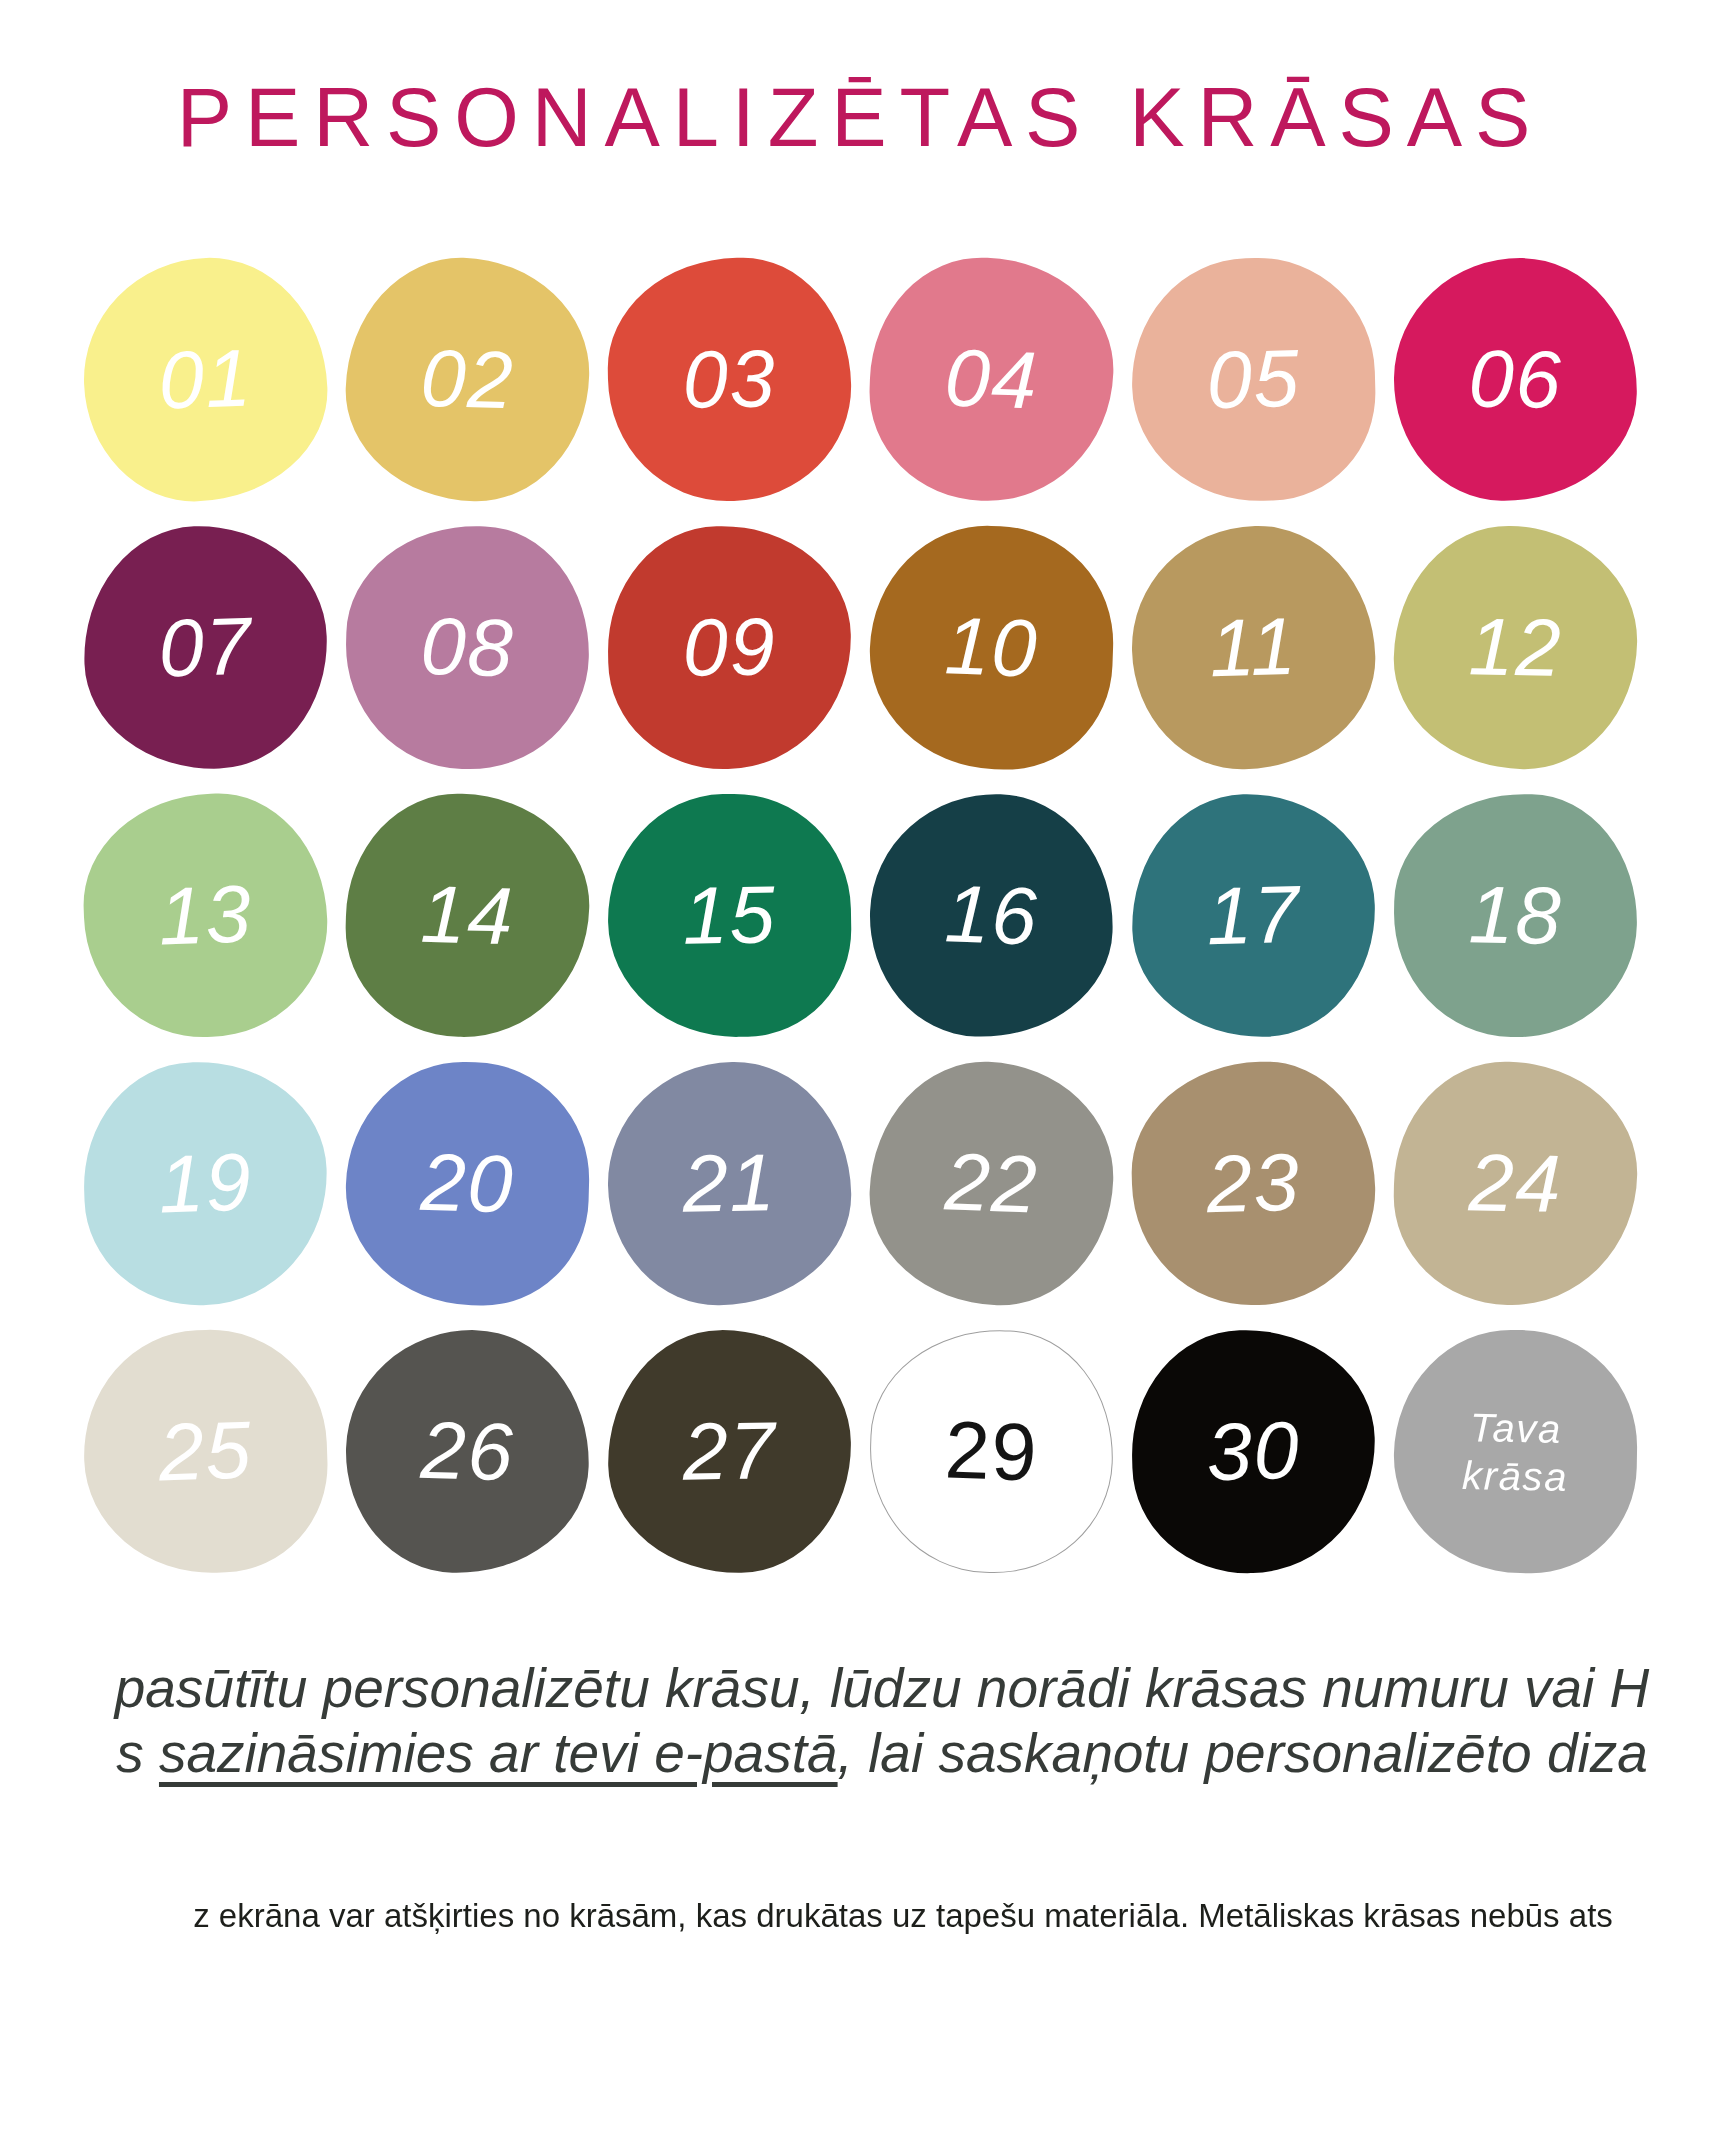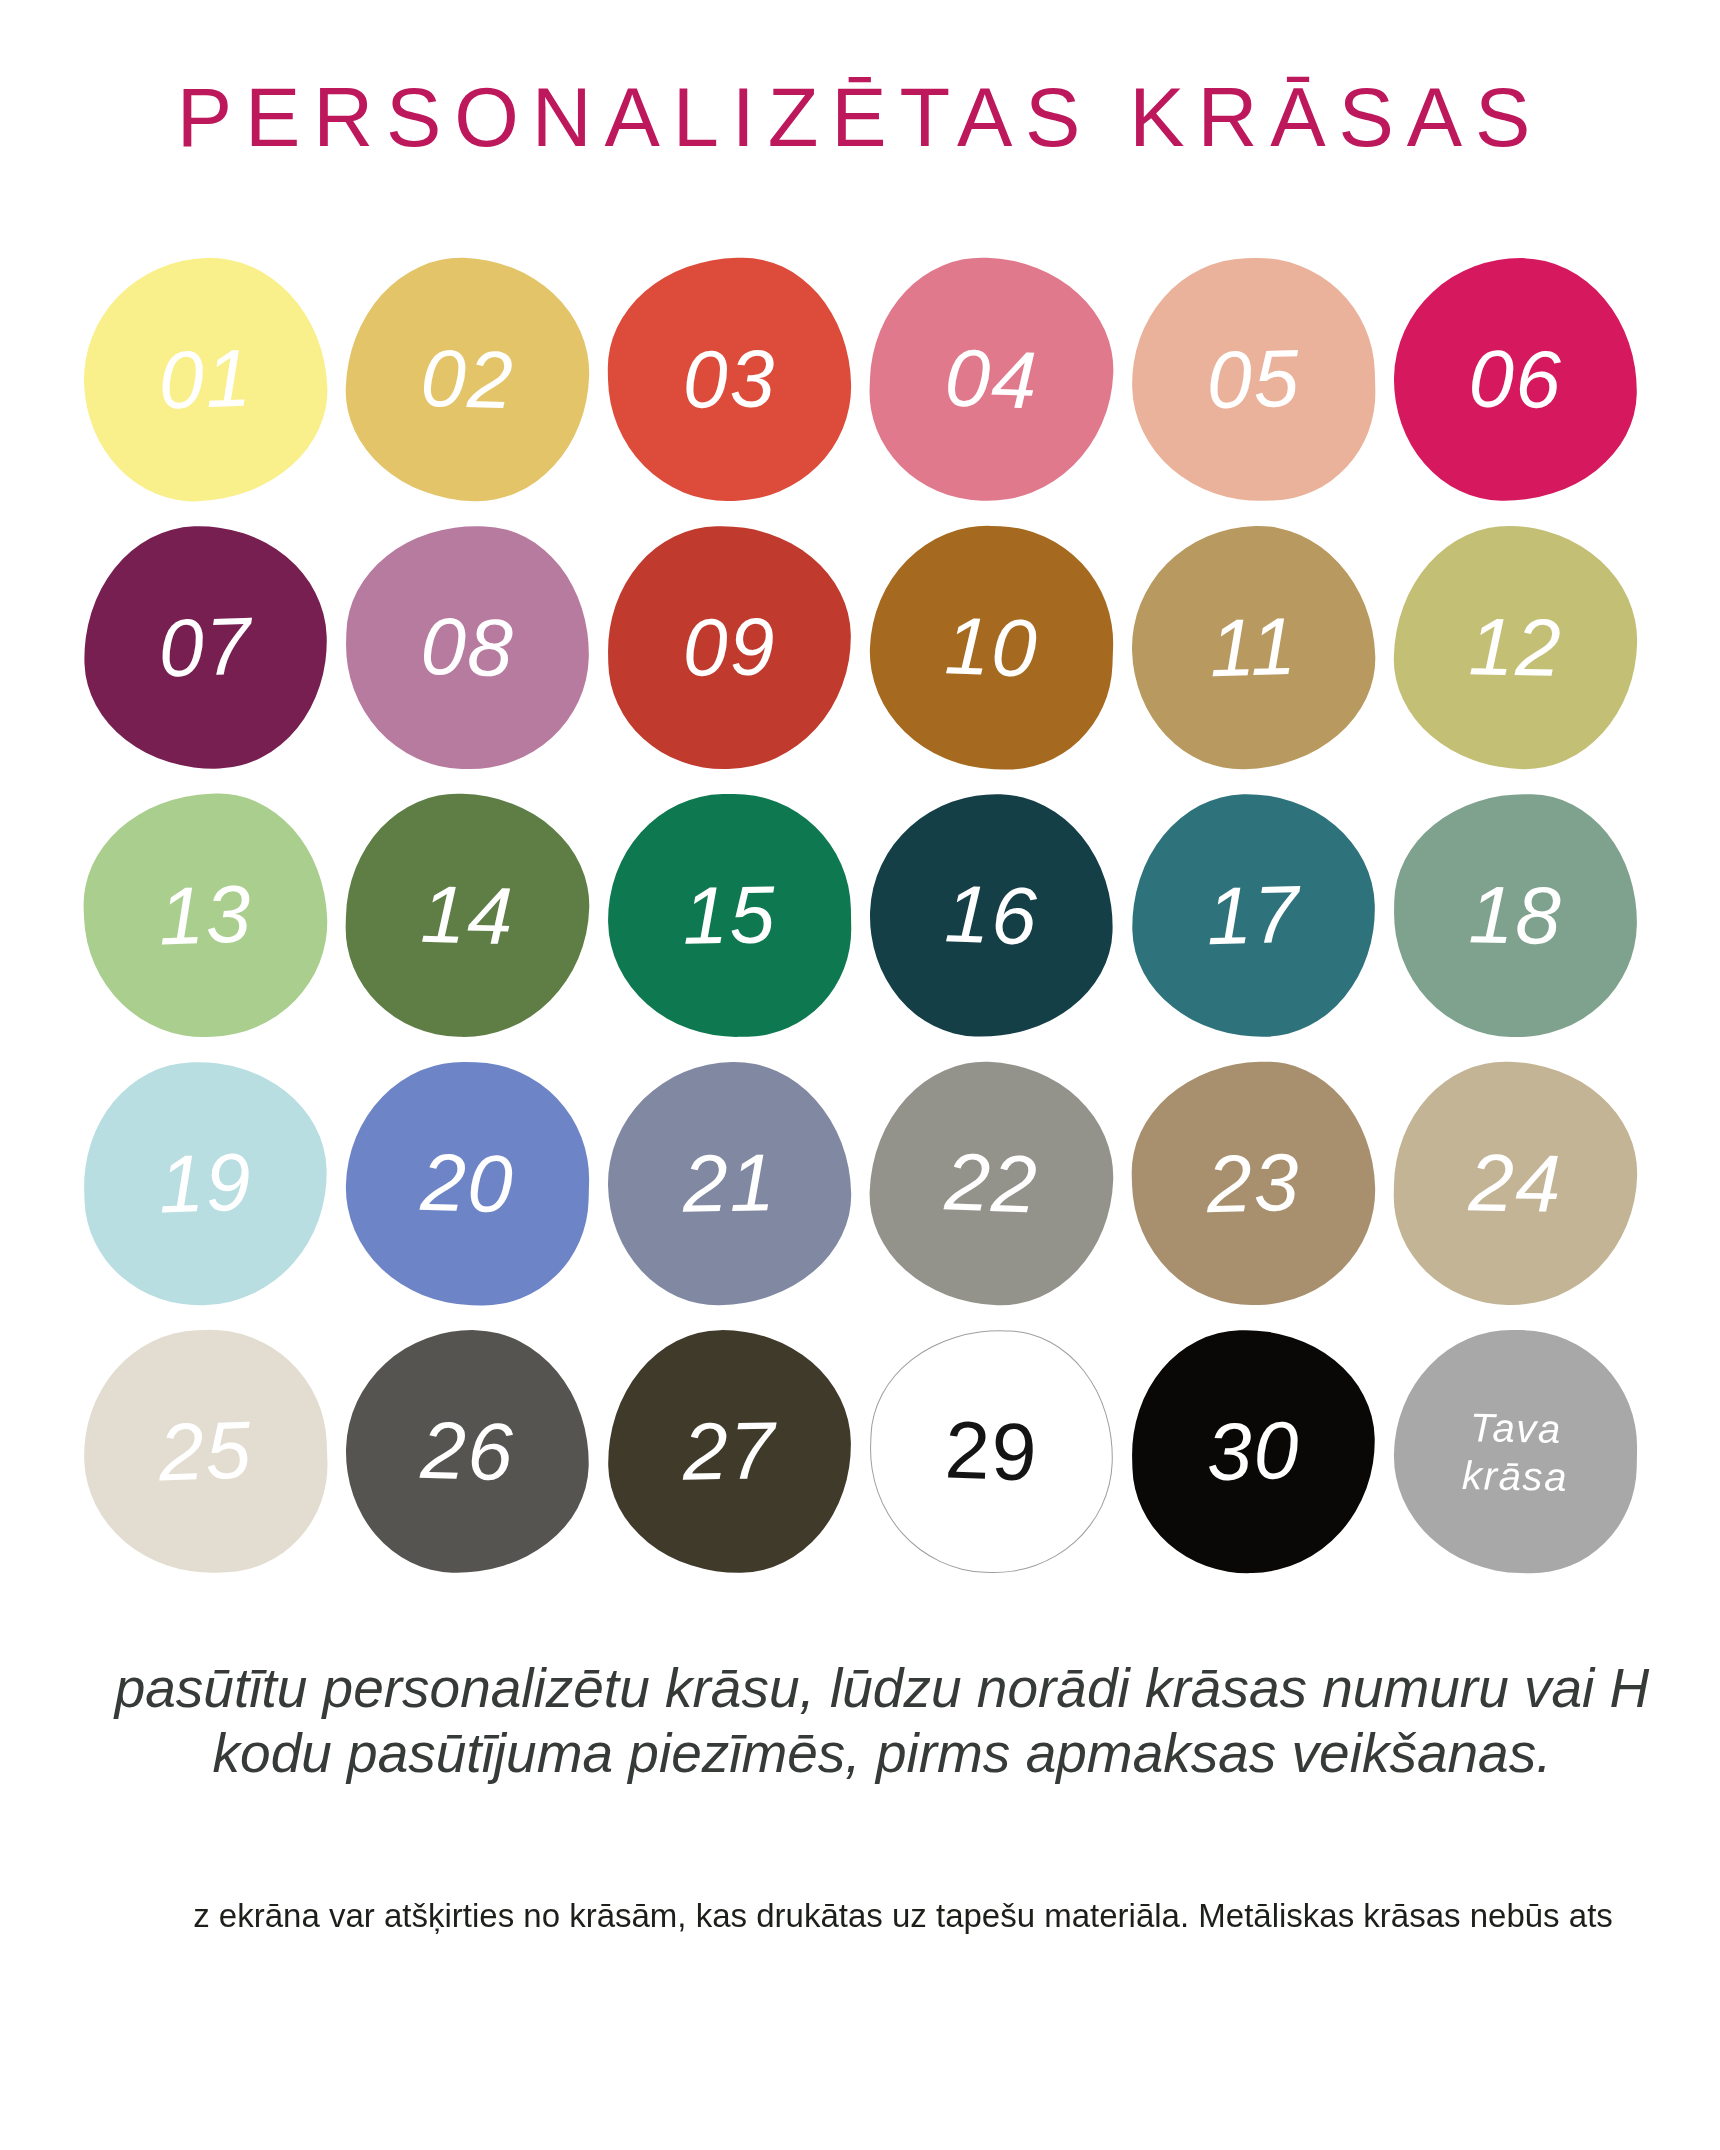--- a/index.html
+++ b/index.html
@@ -168,19 +168,19 @@
       <span>30</span>
     </div>
     <div class="swatch" style="background: rgb(168, 168, 168); color: rgb(255, 255, 255); border-radius: 50% 50% 45% 55% / 54% 50% 46%; transform: rotate(1deg);">
       <div class="custom-label">Tava</div>
       <div class="custom-label">krāsa</div>
     </div>
   </div>
 
 <div class="instructions">
   <div class="iline">pasūtītu personalizētu krāsu, lūdzu norādi krāsas numuru vai H</div>
-  <div class="iline">kodu pasūtījuma piezīmēs, pirms apmaksas veikšanas.</div>
+  <div class="iline"><span>s </span><span class="ul-seg">sazināsimies ar tevi e-pastā</span><span>, lai saskaņotu personalizēto diza</span></div>
 </div>
 
 <div class="footnote">
   <div class="fline">z ekrāna var atšķirties no krāsām, kas drukātas uz tapešu materiāla. Metāliskas krāsas nebūs ats</div>
 </div>
 
 
 </body></html>

